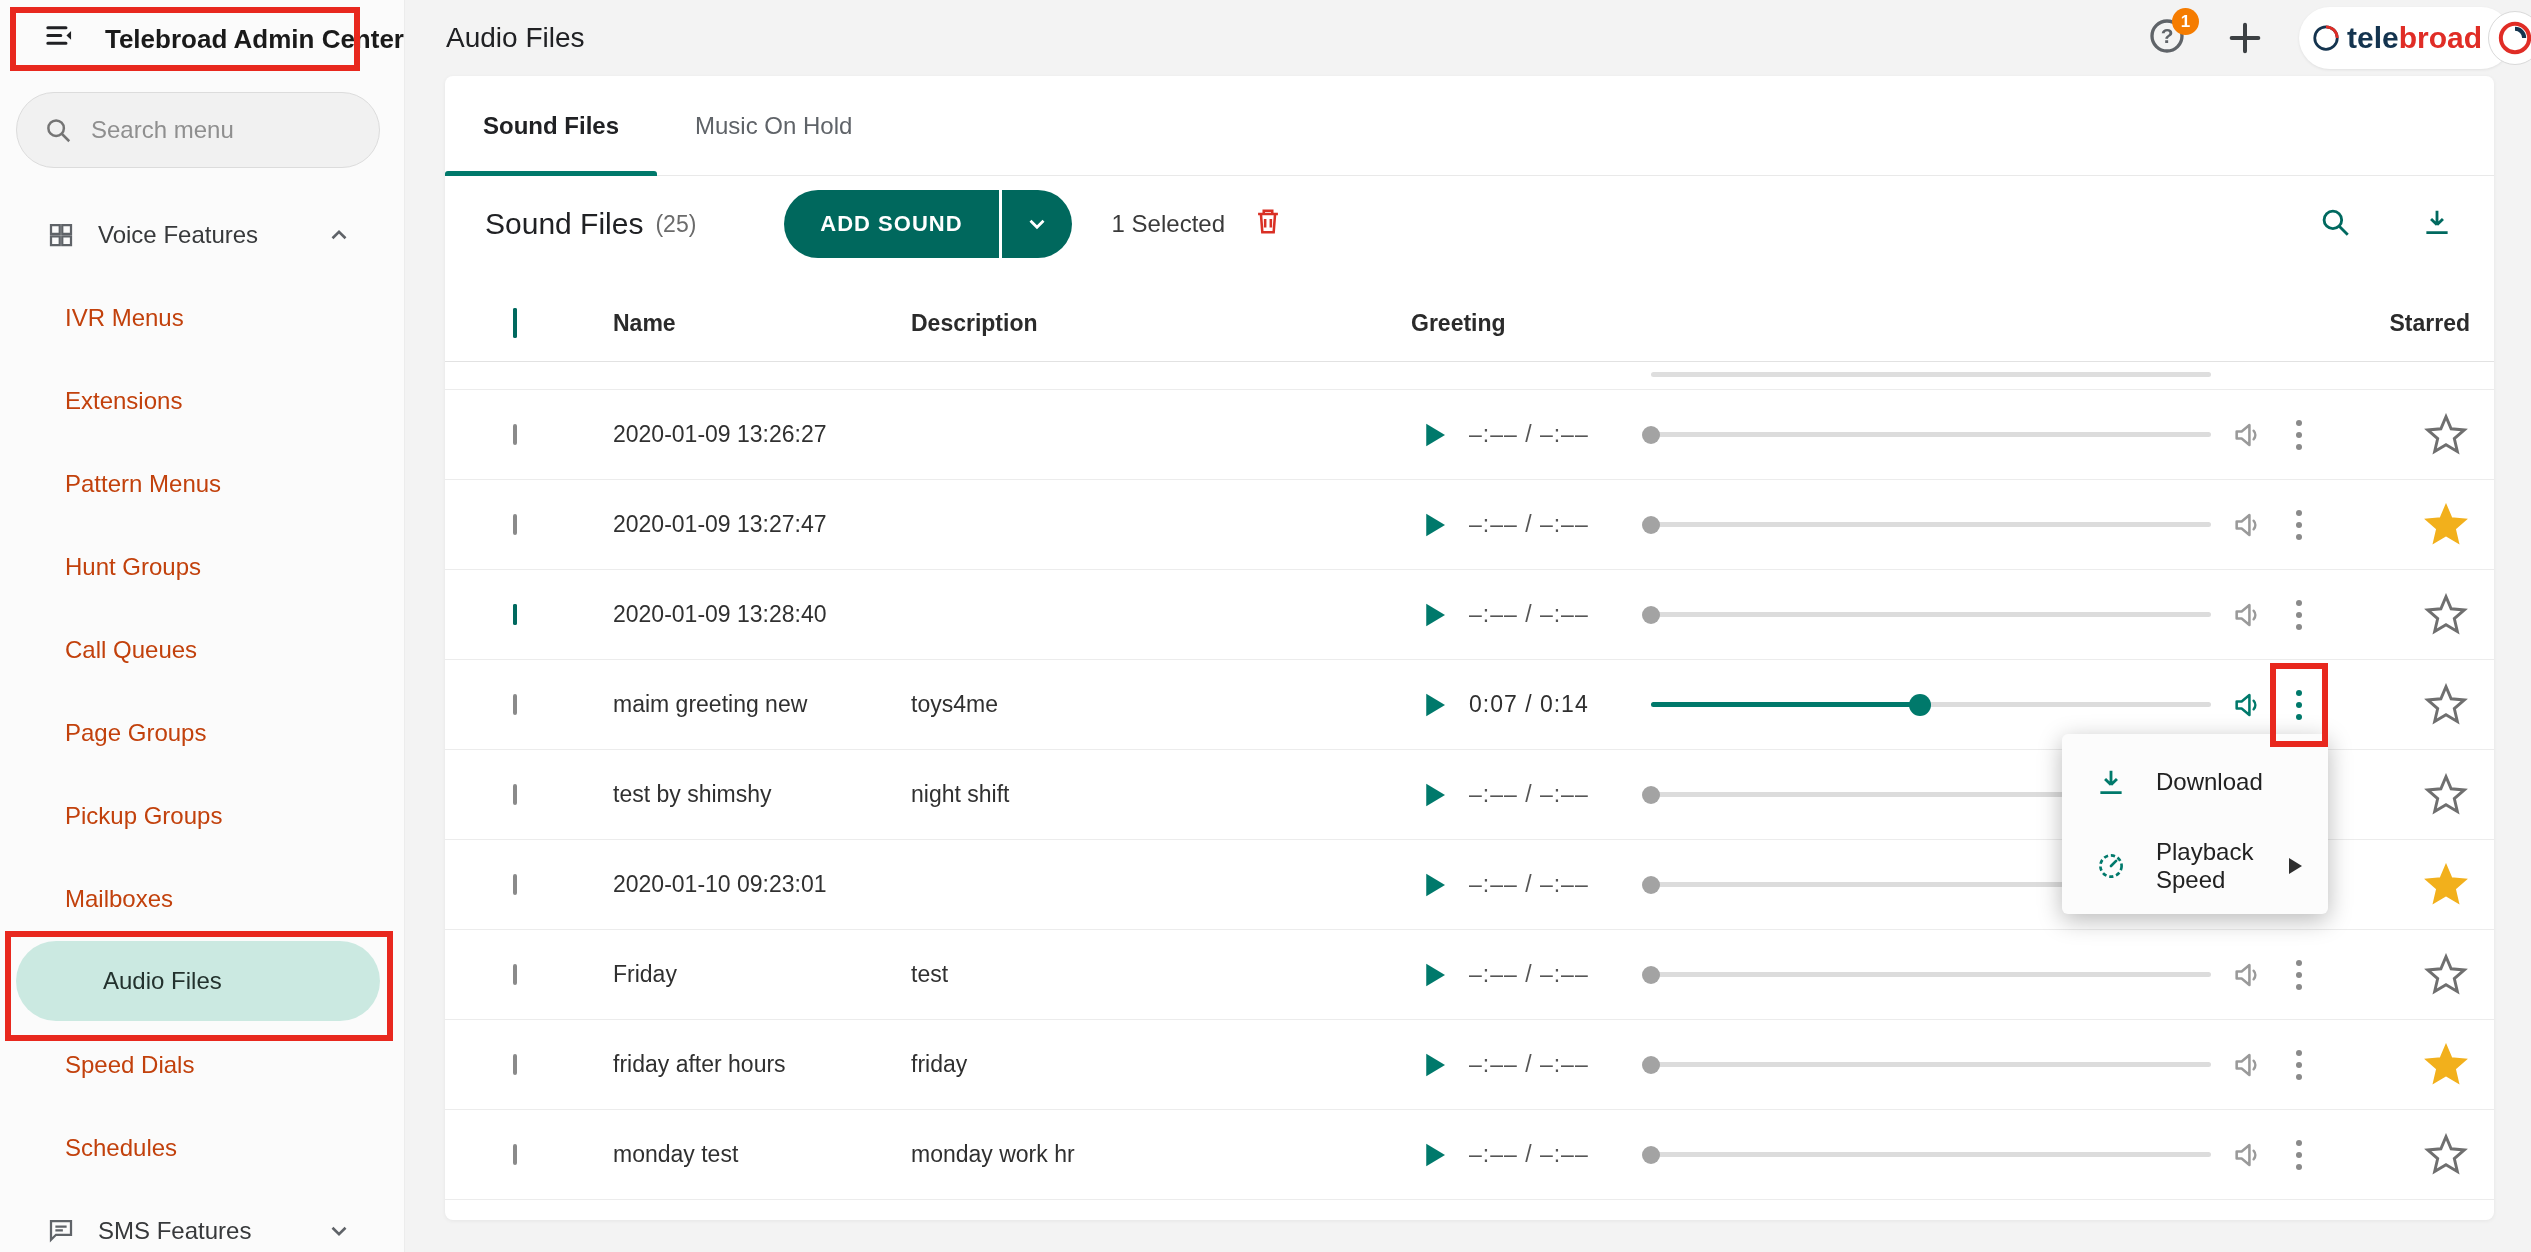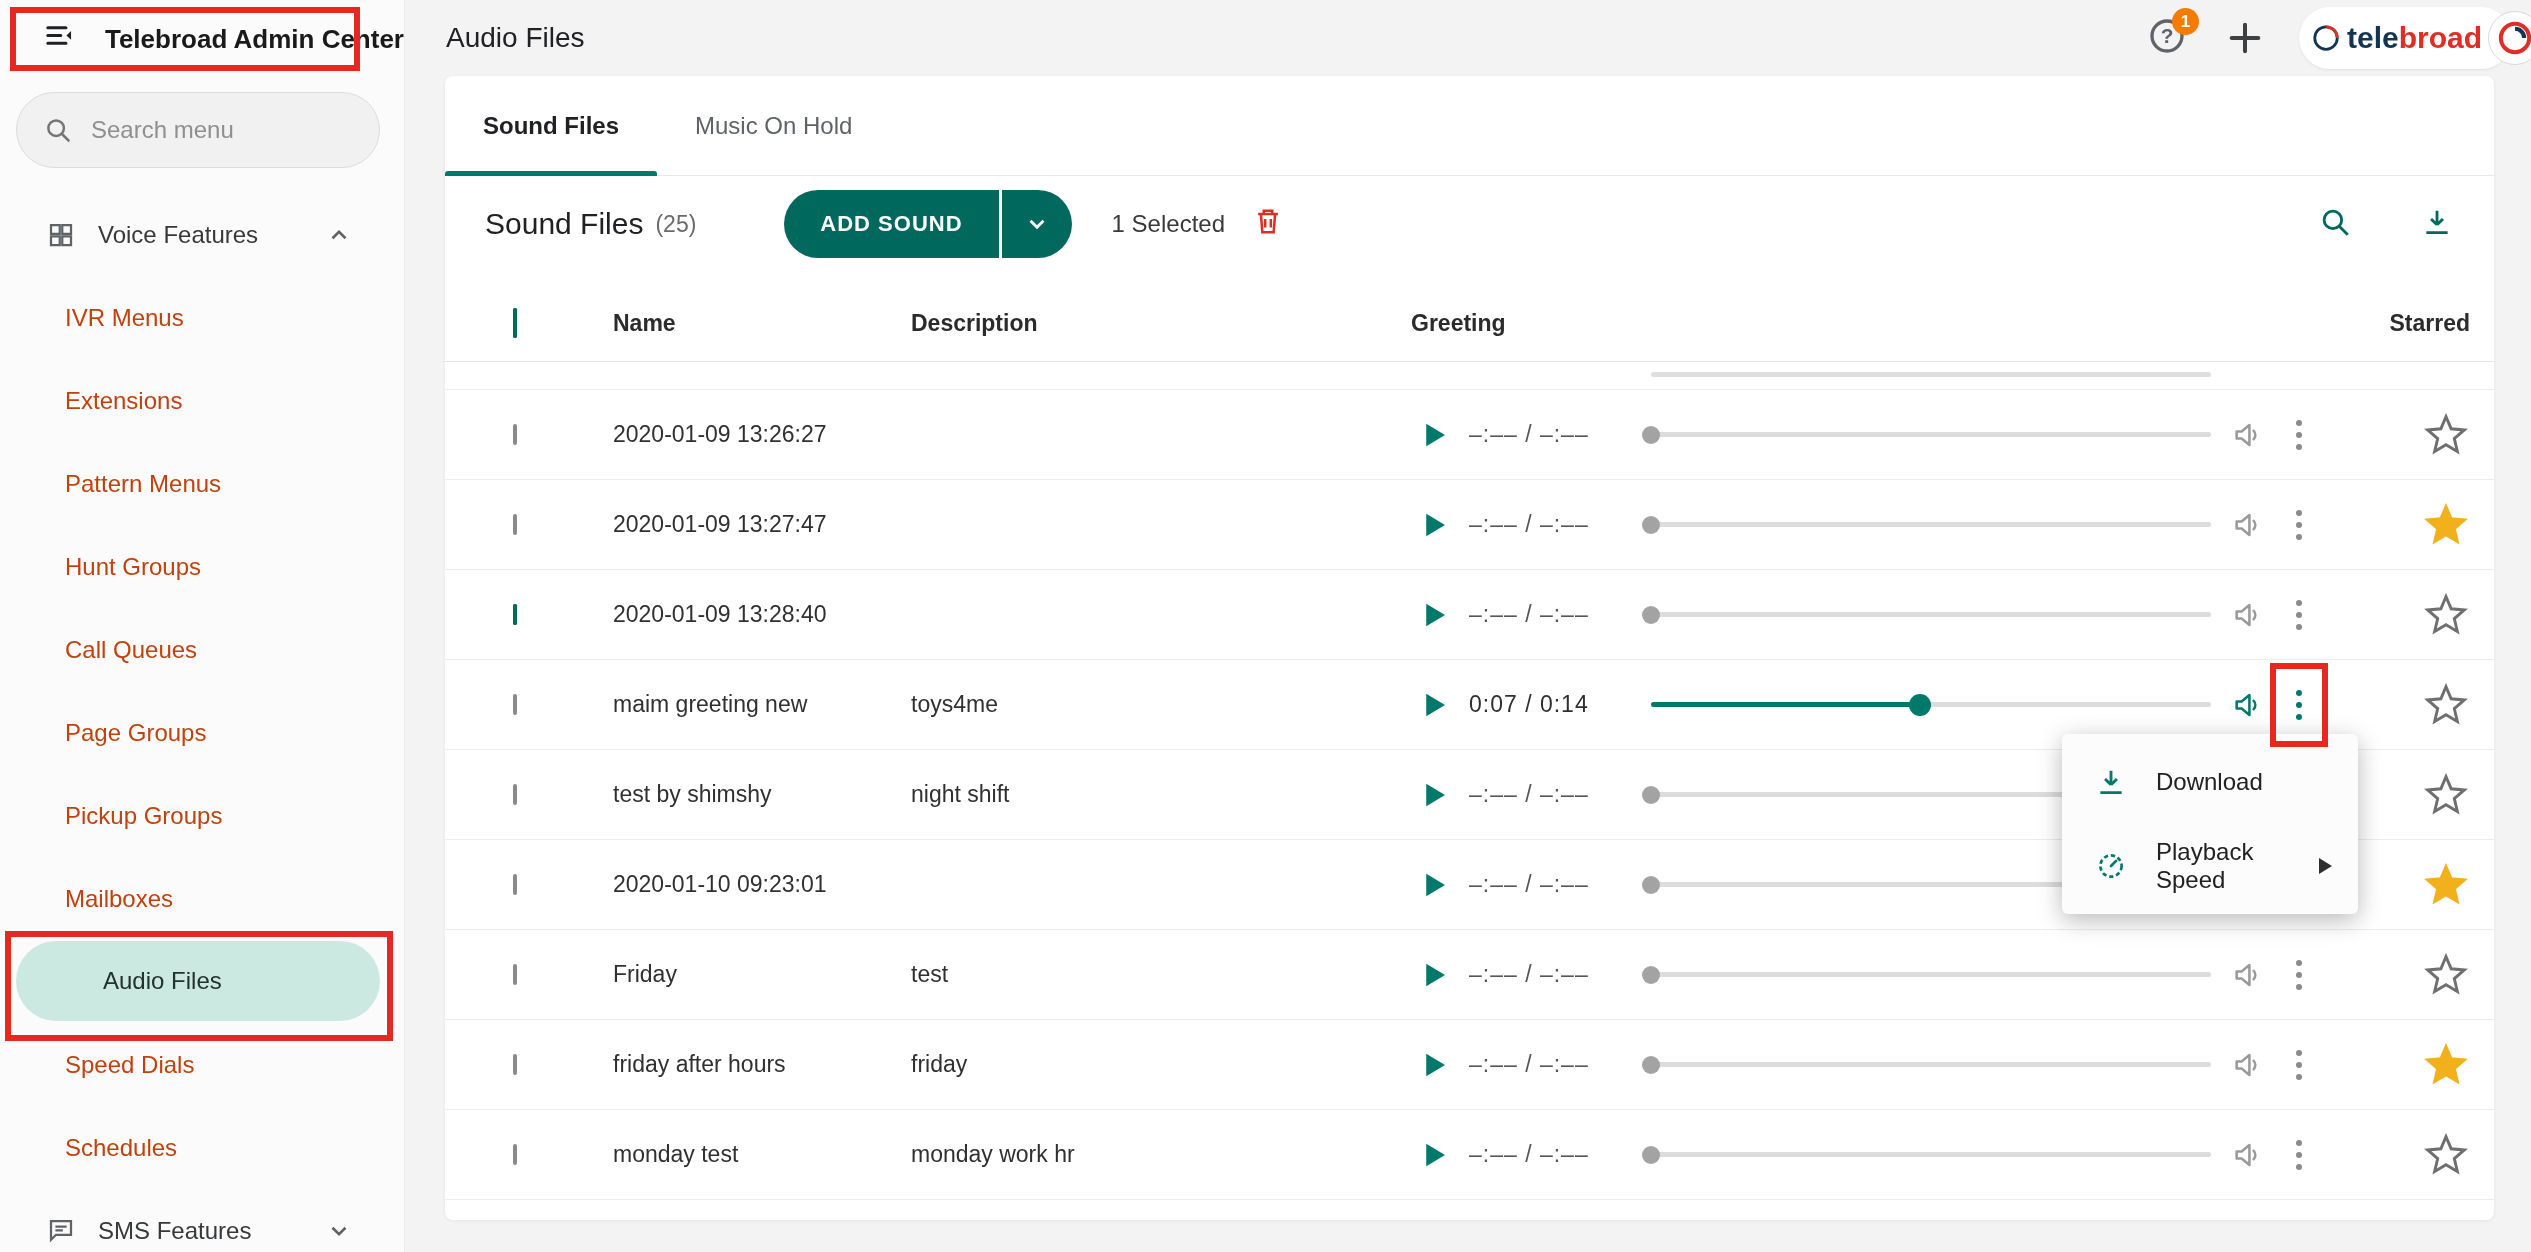--- a/index.html
+++ b/index.html
@@ -130,21 +130,21 @@
   .row.playing .slider-thumb { background:#00796b; width:22px; height:22px; }
   .row.playing .vol-btn, .row.playing .kebab-btn { color:#00796b; }
 
   .cell-star { justify-self:end; padding-right:26px; }
   .star-toggle { width:44px; height:44px; cursor:pointer; }
   .star-toggle svg { width:44px; height:44px; }
   .star-toggle path { fill:none; stroke:#6f6f6f; stroke-width:1.6; }
   .star-toggle.starred path { fill:#f2b01c; stroke:#f2b01c; }
 
   
-  .context-menu { position:absolute; left:1617px; top:658px; width:296px;
+  .context-menu { position:absolute; left:1617px; top:658px; width:266px;
     background:#fcfcfc; border-radius:6px; box-shadow:0 6px 24px rgba(0,0,0,.28);
     z-index:20; padding:6px 0; }
   .menu-item { height:84px; display:flex; align-items:center; padding:0 26px 0 32px;
     gap:28px; font-size:24px; font-weight:500; color:#222; cursor:pointer; }
   .menu-item svg.mi-icon { width:34px; height:34px; color:#00796b; flex:none; }
   .submenu-arrow { margin-left:auto; width:0; height:0;
     border-left:13px solid #2f2f2f; border-top:8px solid transparent; border-bottom:8px solid transparent; }
 
   
   .ann { position:absolute; border:6px solid #e8281e; z-index:50; pointer-events:none; }

